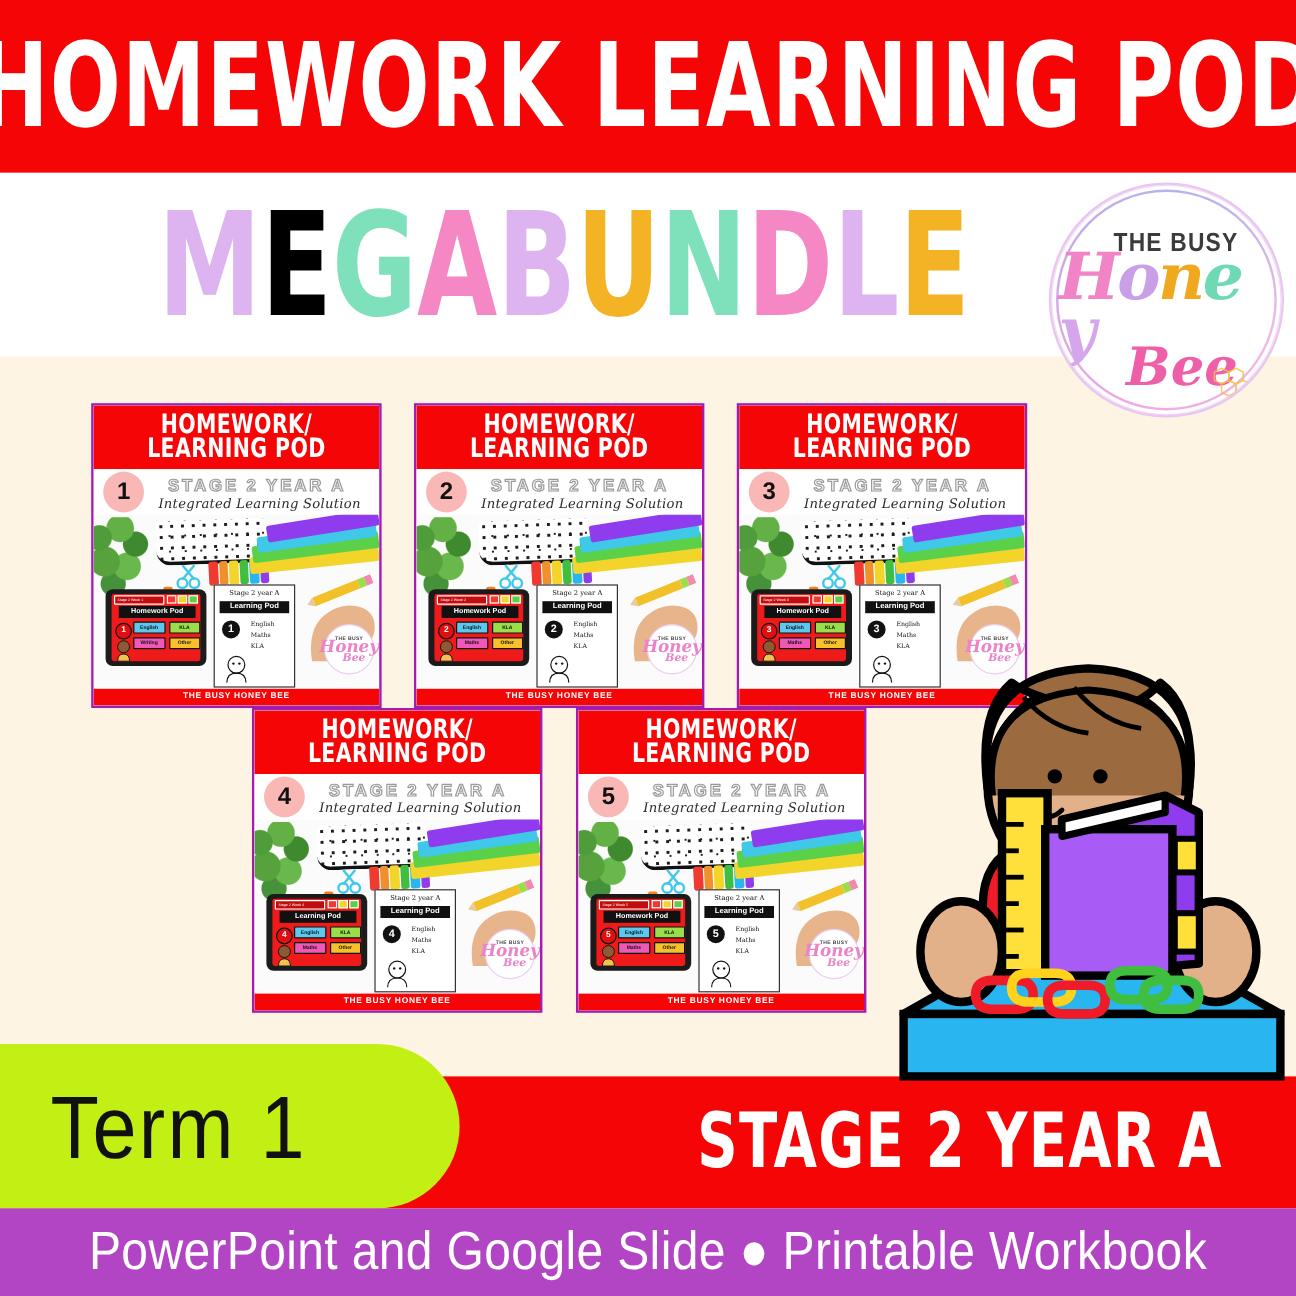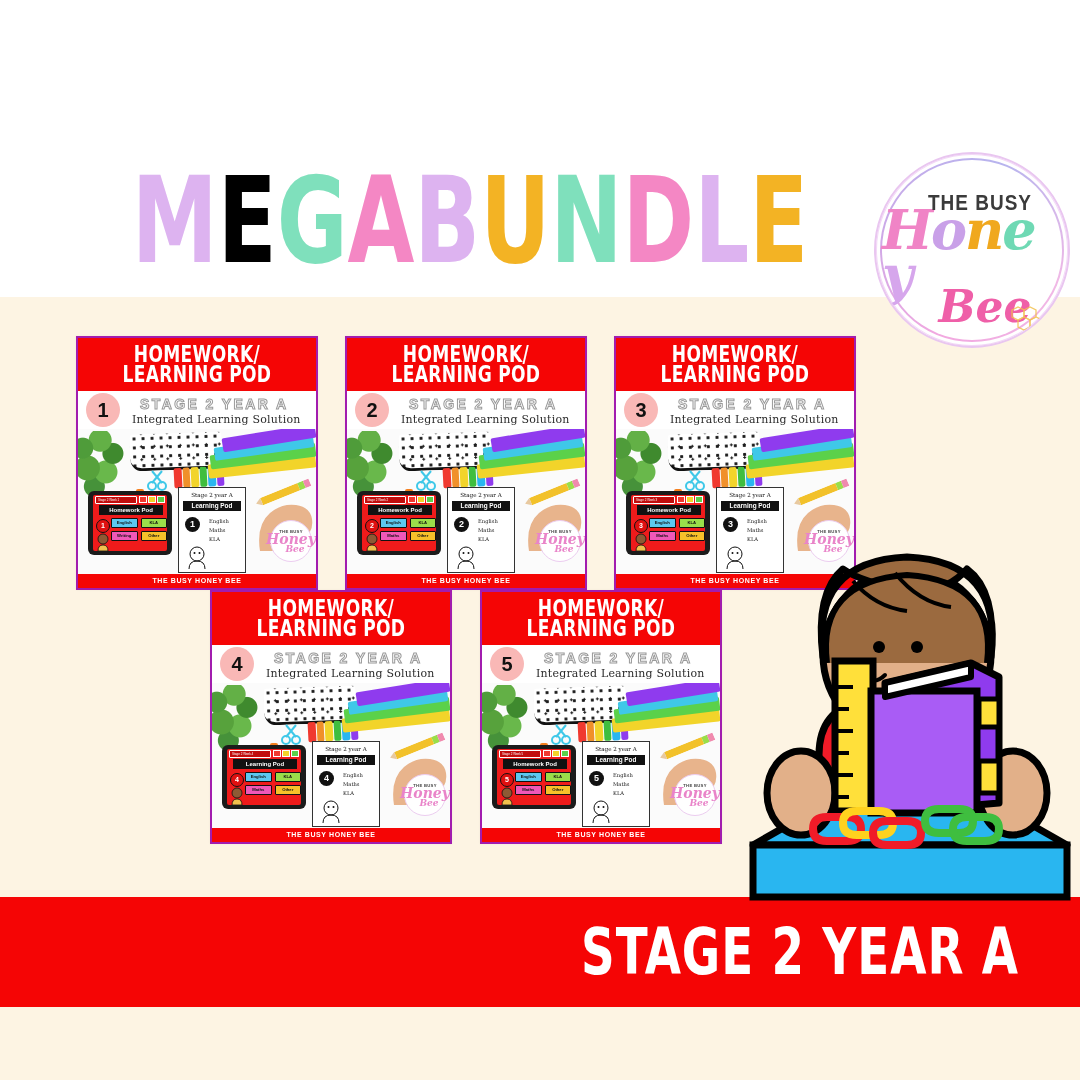--- a/index.html
+++ b/index.html
@@ -121,21 +121,21 @@
   }
   .th-stage{
     position:absolute;left:62px;top:5px;font-size:14px;font-weight:bold;
     color:#fff;letter-spacing:2.4px;
     -webkit-text-stroke:1px #9a9a9a;
     font-family:"Liberation Sans Narrow","Liberation Sans",sans-serif;
     white-space:nowrap;
   }
   .th-solution{
     position:absolute;left:54px;top:22px;font-size:11px;
-    color:#2b2b2b;font-family:"DejaVu Serif",serif;
+    color:#2b2b2b;font-family:"DejaVu Serif",serif;font-style:italic;
     white-space:nowrap;letter-spacing:.2px;
   }
   .th-num{
     position:absolute;left:8px;top:55px;width:34px;height:34px;border-radius:50%;
     background:#F9B8B6;display:flex;align-items:center;justify-content:center;
     color:#111;font-size:20px;font-weight:bold;
     font-family:"Liberation Sans Narrow","Liberation Sans",sans-serif;
     z-index:3;
   }
 
@@ -292,20 +292,23 @@
     font-family:"Liberation Sans Narrow","Liberation Sans",sans-serif;
     transform:scaleY(1.12);
     white-space:nowrap;
   }
 </style>
 </head>
 <body>
 
 <div id="stage">
 
+  <div class="header-band">
+    <div class="header-title">HOMEWORK LEARNING POD</div>
+  </div>
 
   <div class="mega-band">
     <div class="mega-title" id="mega-title">
         <span style="color: rgb(221, 179, 240);">M</span>
         <span>E</span>
         <span style="color: rgb(127, 224, 188);">G</span>
         <span style="color: rgb(244, 135, 196);">A</span>
         <span class="mega-space"></span>
         <span style="color: rgb(221, 179, 240);">B</span>
         <span style="color: rgb(243, 179, 36);">U</span>
@@ -865,15 +868,21 @@
     <path d="M122 266 q-14 0 -14 12 t14 12 h22 q14 0 14 -12 t-14 -12 z" fill="none" stroke="#FFD21E" stroke-width="8"></path>
     <path d="M152 276 q-14 0 -14 12 t14 12 h20 q14 0 14 -12 t-14 -12 z" fill="none" stroke="#F01B28" stroke-width="8"></path>
     <path d="M204 264 q-14 0 -14 12 t14 12 h20 q14 0 14 -12 t-14 -12 z" fill="none" stroke="#3FBE3F" stroke-width="8"></path>
     <path d="M232 272 q-14 0 -14 12 t14 12 h18 q14 0 14 -12 t-14 -12 z" fill="none" stroke="#3FBE3F" stroke-width="8"></path>
   </svg>
 
   <div class="red-band">
     <div class="red-band-text">STAGE 2 YEAR A</div>
   </div>
 
-
+  <div class="term-tab">
+    <div class="term-tab-text">Term 1</div>
+  </div>
+
+  <div class="purple-band">
+    <div class="purple-band-text">PowerPoint and Google Slide ● Printable Workbook</div>
+  </div>
 
 </div>
 
 </body></html>

